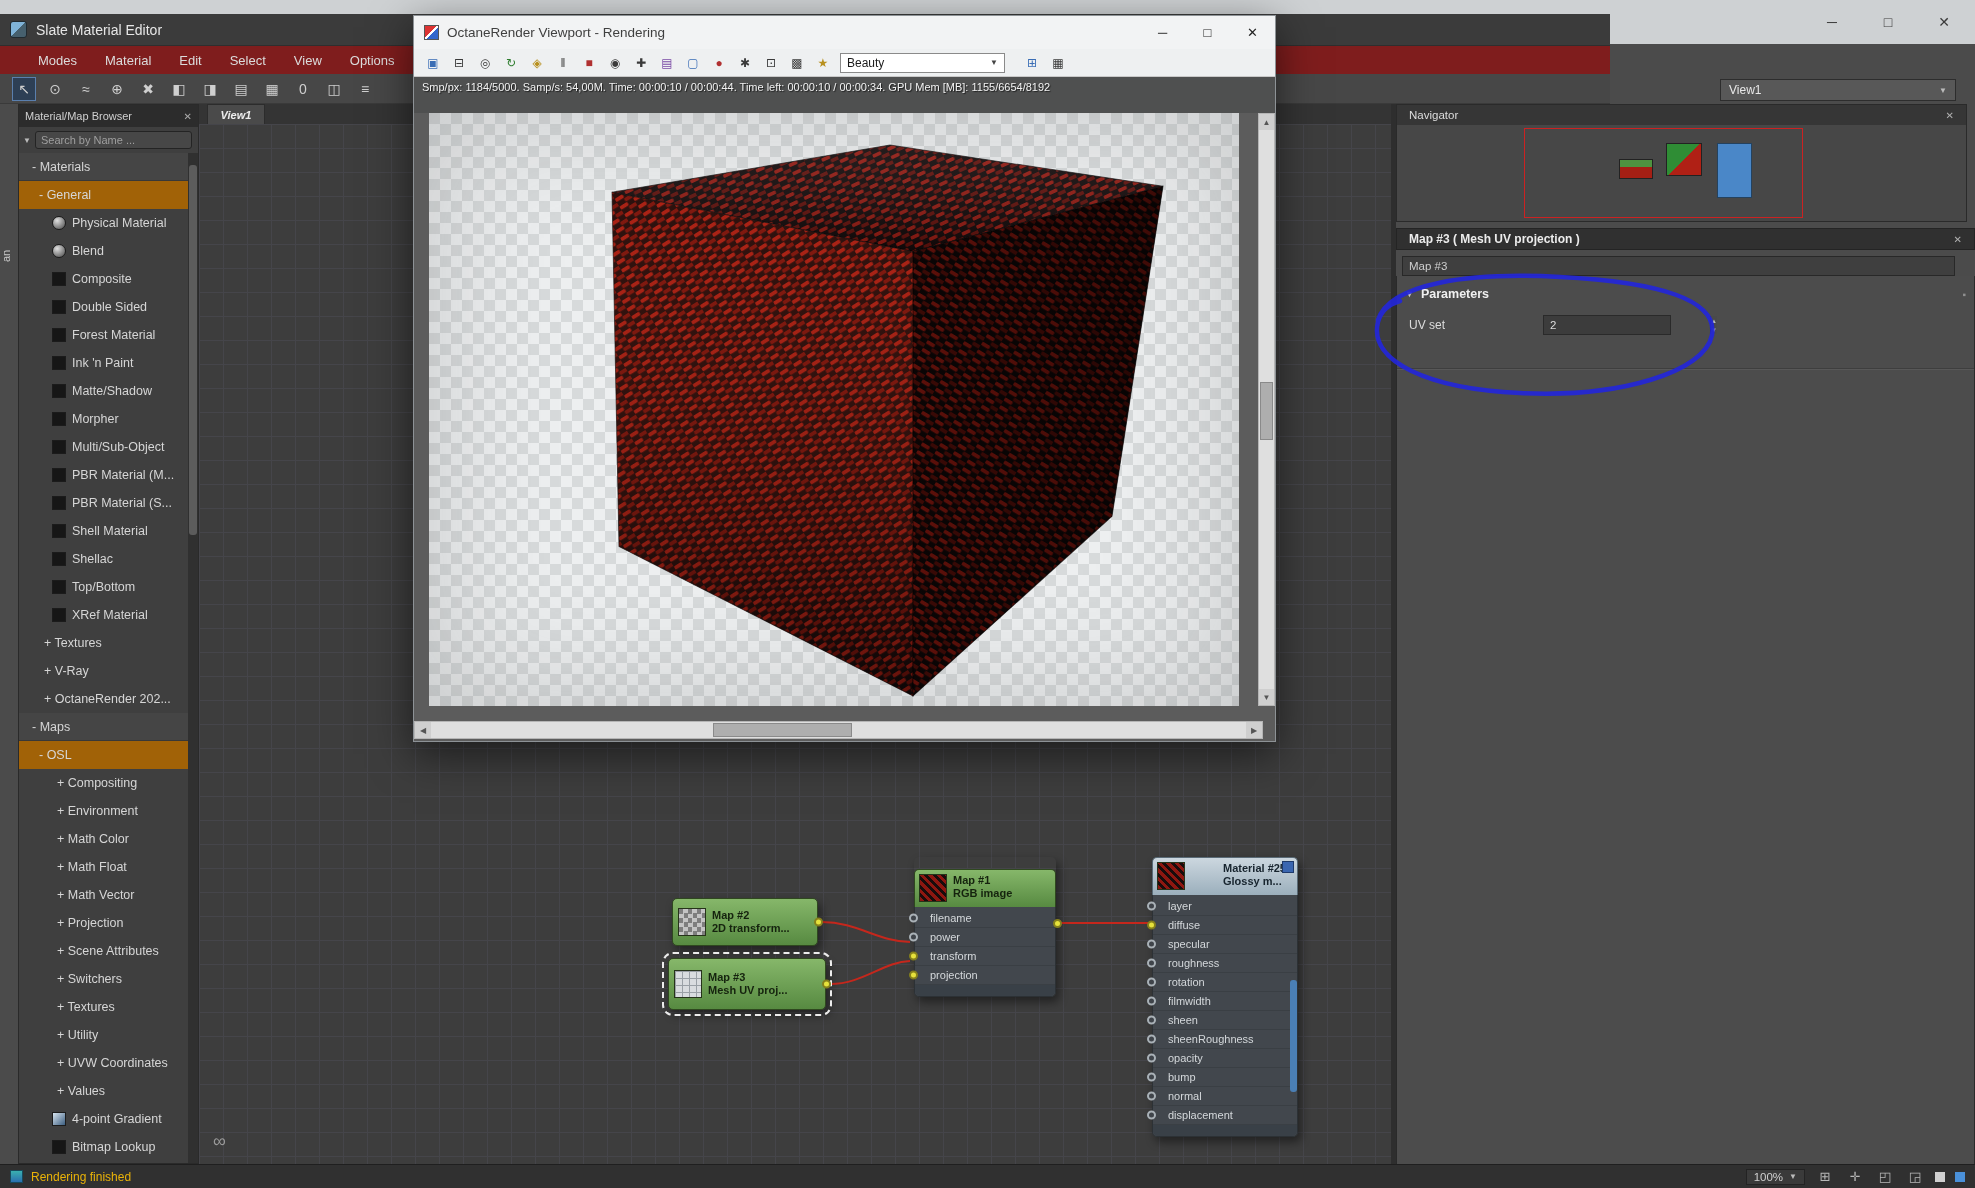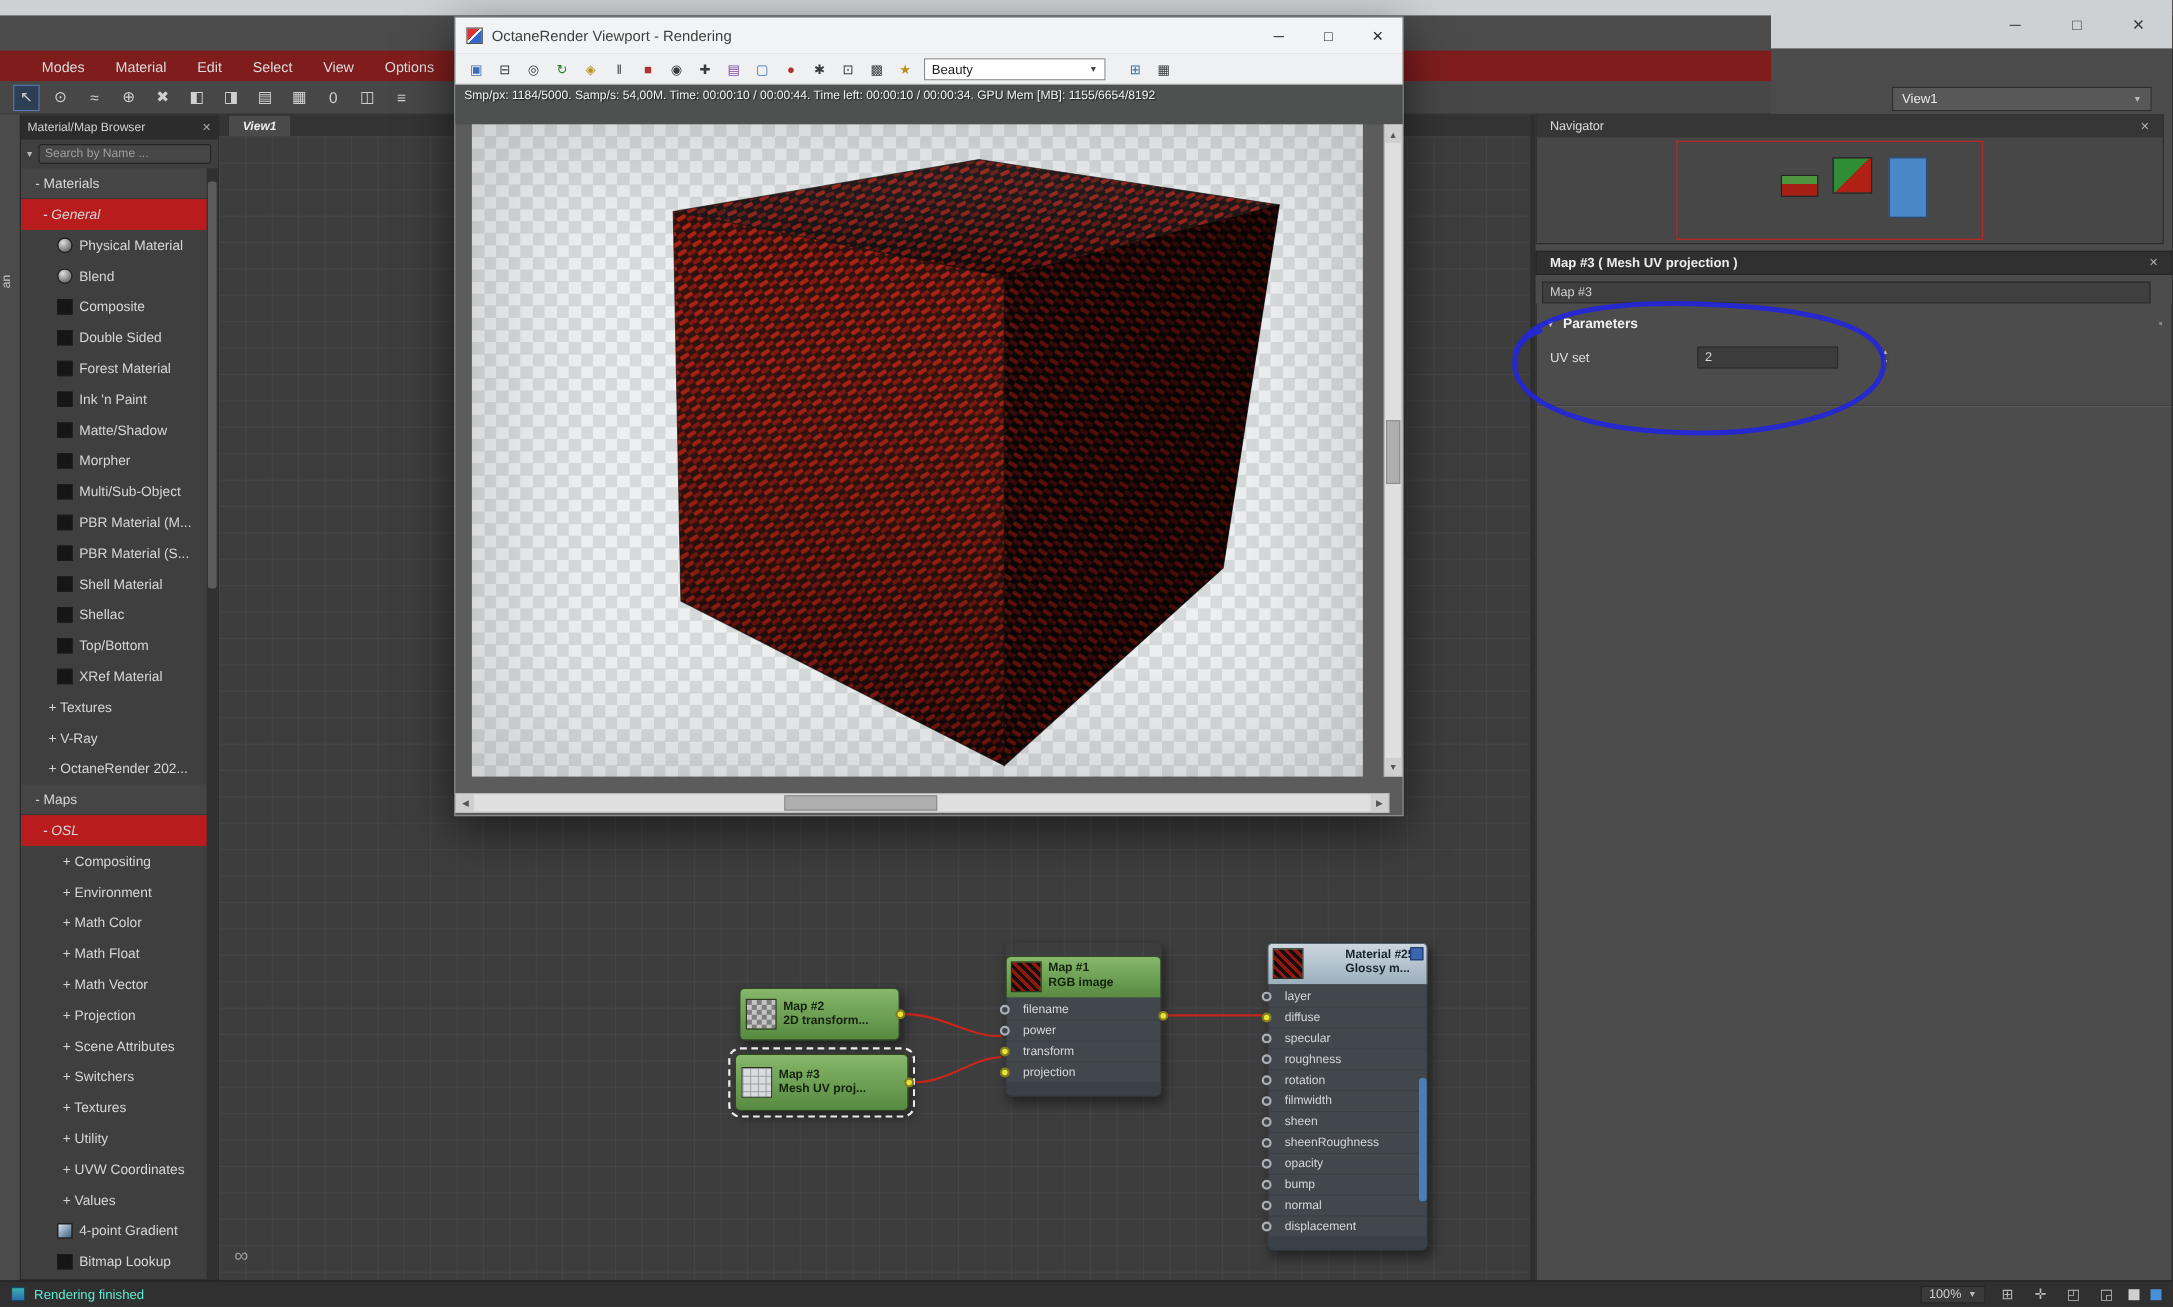--- a/index.html
+++ b/index.html
@@ -46,21 +46,21 @@
   .lp-header .x { margin-left:auto; color:#aaa; font-size:10px; }
   .lp-search { height:26px; display:flex; align-items:center; gap:4px; padding:0 6px 0 4px;
     background:#3f3f3f; }
   .dd-mini { font-size:8px; color:#bbb; }
   .search { flex:1; height:18px; background:#474747; border:1px solid #242424; border-radius:3px;
     color:#cfcfcf; font-size:11px; padding:0 5px; }
   .search::placeholder { color:#9f9f9f; }
   .tree { position:absolute; top:48px; left:0; right:10px; bottom:0; }
   .trow { height:28px; display:flex; align-items:center; gap:6px; font-size:12.5px; color:#d6d6d6; }
   .trow.g1 { padding-left:13px; background:#454545; border-bottom:1px solid #383838; }
-  .trow.g2 { padding-left:20px; background:#b91c1c;font-style:italic; }
+  .trow.g2 { padding-left:20px; background:#a16207; }
   .trow.it { padding-left:33px; }
   .trow.pl { padding-left:25px; }
   .trow.pl2 { padding-left:38px; }
   .sw { width:14px; height:14px; flex:0 0 14px; border:1px solid #1b1b1b; }
   .sw.sph { border-radius:50%; background:radial-gradient(circle at 35% 30%,#e0e0e0,#8a8a8a 55%,#4a4a4a); }
   .sw.dark { background:#161616; }
   .sw.grad { background:linear-gradient(135deg,#d7e4ef,#3c5e80); }
   .lp-scroll { position:absolute; right:0; top:48px; bottom:0; width:10px; background:#303030; }
   .lp-thumb { position:absolute; left:1px; right:1px; top:12px; height:370px; background:#5c5c5c;
     border-radius:3px; }
@@ -204,41 +204,45 @@
   .oc-vscroll .sb-btn.bottom { position:absolute; bottom:0; }
   .oc-hscroll .sb-btn.right { margin-left:auto; }
 
   
   .annotation { left:0; top:0; width:1975px; height:1188px; pointer-events:none; z-index:40; }
   .statusbar { left:0; top:1164px; width:1975px; height:24px; background:#303030;
     border-top:1px solid #1f1f1f; display:flex; align-items:center; padding:0 10px; gap:8px;
     z-index:20; }
   .status-icon { width:13px; height:13px; background:linear-gradient(#3ab0b0,#2a6fb0);
     border:1px solid #174a5e; }
-  .status-msg { font-size:12px; color:#5eead4; }
+  .status-msg { font-size:12px; color:#eab308; }
   .status-right { margin-left:auto; display:flex; align-items:center; gap:10px; }
   .zoom-box { display:flex; align-items:center; gap:6px; padding:1px 7px; border:1px solid #232323;
     background:#3a3a3a; font-size:11.5px; color:#d0d0d0; }
   .st-ico { width:20px; height:18px; display:flex; align-items:center; justify-content:center;
     color:#b8b8b8; font-size:13px; }
   .corner-sq1 { width:10px; height:10px; background:#d0d0d0; }
   .corner-sq2 { width:10px; height:10px; background:#4a90d9; }
 </style>
 </head>
 <body>
 
 <div id="stage">
 
   <div class="abs top-strip"></div>
   <div class="abs main-caption">
     <span class="cap-btn">─</span>
     <span class="cap-btn">□</span>
     <span class="cap-btn">✕</span>
   </div>
 
+  <div class="abs slate-titlebar">
+    <span class="app-icon"></span>
+    <span class="slate-title">Slate Material Editor</span>
+  </div>
 
   <div class="abs menubar">
     <span class="menu-item">Modes</span>
     <span class="menu-item">Material</span>
     <span class="menu-item">Edit</span>
     <span class="menu-item">Select</span>
     <span class="menu-item">View</span>
     <span class="menu-item">Options</span>
     <span class="menu-item">Tools</span>
   </div>

